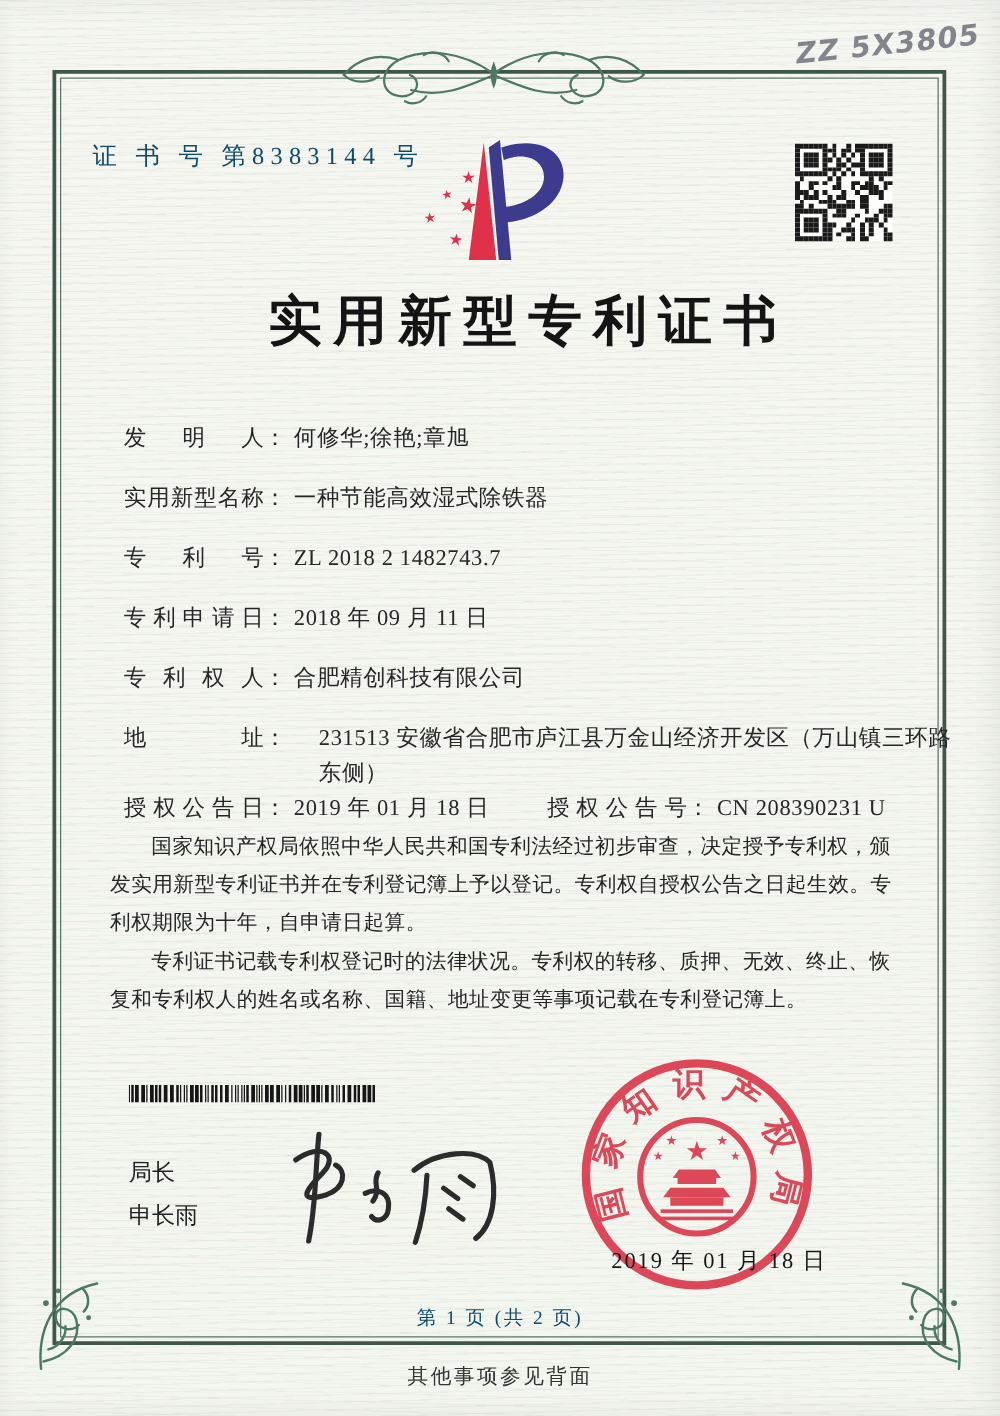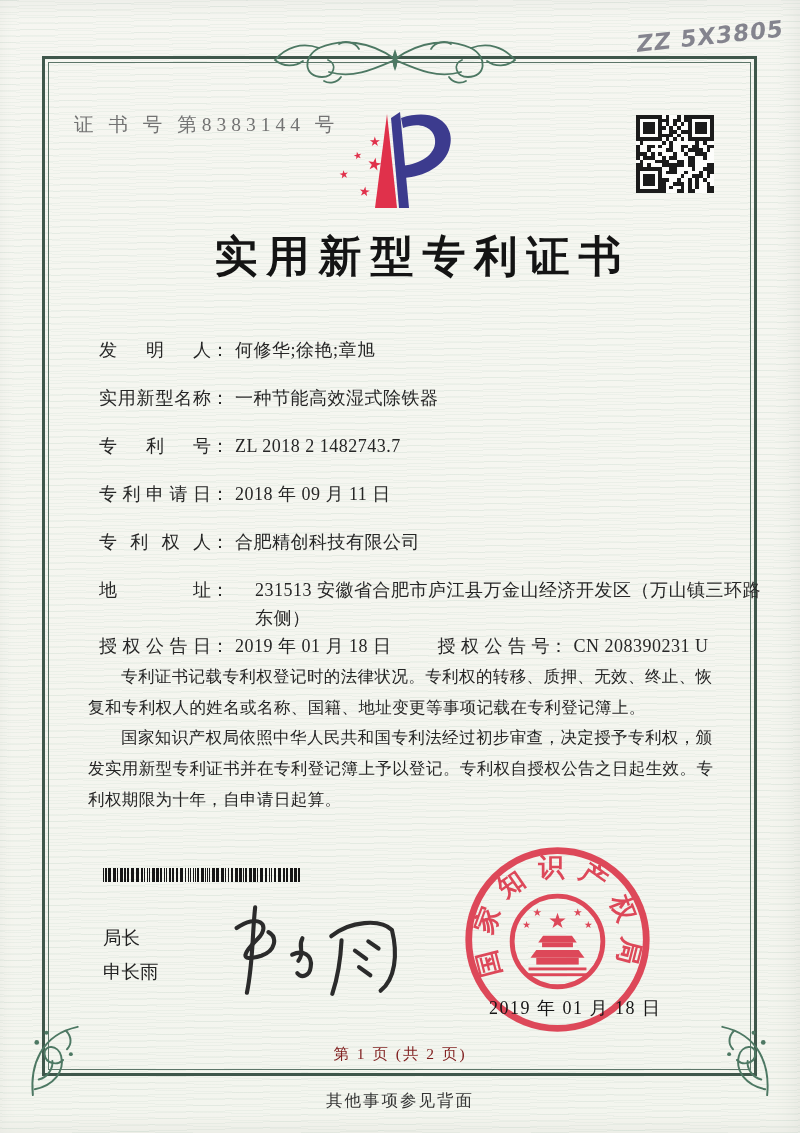--- a/index.html
+++ b/index.html
@@ -22,21 +22,21 @@
     border:3px solid #3f574b;
   }
   .frame::after{
     content:"";position:absolute;inset:3px;border:1px solid #5c7568;
   }
   .note{
     position:absolute;left:636px;top:22px;width:170px;
     font-family:"DejaVu Sans",sans-serif;font-size:23px;font-weight:600;
     color:#84848e;transform:rotate(-6deg) skewX(-10deg);letter-spacing:1px;
   }
-  .cert-no{position:absolute;left:74px;top:111px;font-size:19.5px;letter-spacing:5px;color:#737373;}
+  .cert-no{position:absolute;left:74px;top:111px;font-size:19.5px;letter-spacing:5px;color:#0c4a6e;}
   .logo{position:absolute;left:331px;top:106px;width:132px;height:118px;}
   .qr{position:absolute;left:636px;top:115px;width:78px;height:78px;background:#fdfdfb;}
   .qr i{display:block;}
   .qr .d{background:#1b1b1b;} .qr .l{background:transparent;}
   .title{
     position:absolute;left:0;right:0;top:228px;margin:0;text-align:center;
     font-size:43px;font-weight:700;letter-spacing:9px;color:#141414;text-indent:9px;padding-left:36px;
   }
   .fields{position:absolute;left:99px;top:336px;right:80px;font-size:18px;line-height:28px;color:#262626;}
   .row{margin-bottom:20px;white-space:nowrap;}
@@ -49,21 +49,21 @@
   .row.dual .lbl2{display:inline-block;width:112px;text-align:justify;text-align-last:justify;vertical-align:top;}
   .paras{position:absolute;left:88px;top:662px;width:628px;font-size:16.5px;line-height:1.86;color:#242424;}
   .paras p{margin:0;text-indent:2em;letter-spacing:.4px;}
   .barcode{position:absolute;left:103px;top:868px;width:202px;height:14px;overflow:hidden;white-space:nowrap;font-size:0;}
   .barcode i{display:inline-block;height:100%;background:#161616;}
   .officials{position:absolute;left:103px;top:921px;font-size:18.5px;line-height:34px;color:#222;
     font-family:"Liberation Sans","DejaVu Sans",sans-serif;}
   .signature{position:absolute;left:222px;top:893px;width:200px;height:108px;}
   .seal{position:absolute;left:461px;top:843px;width:193px;height:193px;opacity:.92;}
   .seal-date{position:absolute;left:489px;top:996px;font-size:18px;letter-spacing:1.5px;color:#161616;}
-  .page-num{position:absolute;left:0;right:0;top:1044px;text-align:center;font-size:15.5px;letter-spacing:2px;color:#7f1d1d;}
+  .page-num{position:absolute;left:0;right:0;top:1044px;text-align:center;font-size:15.5px;letter-spacing:2px;color:#0c4a6e;}
   .back-note{position:absolute;left:0;right:0;top:1090px;text-align:center;font-size:16.5px;letter-spacing:2px;color:#333;}
   .ornament-top{position:absolute;left:235px;top:33px;width:320px;height:54px;}
   .corner{position:absolute;width:78px;height:78px;}
   .corner.bl{left:27px;top:1021px;}
   .corner.br{right:27px;top:1021px;transform:scaleX(-1);}
 </style>
 </head>
 <body>
 
 <div class="page">
@@ -586,22 +586,22 @@
     </div>
     <div class="row addr">
       <span class="lbl">地址</span><span class="colon">：</span><span class="val">231513 安徽省合肥市庐江县万金山经济开发区（万山镇三环路东侧）</span>
     </div>
     <div class="row dual">
       <span class="lbl">授权公告日</span><span class="colon">：</span><span class="val">2019 年 01 月 18 日</span><span class="group2"><span class="lbl2">授权公告号</span><span class="colon">：</span><span class="val">CN 208390231 U</span></span>
     </div>
   </div>
 
   <div class="paras">
+    <p>国家知识产权局依照中华人民共和国专利法经过初步审查，决定授予专利权，颁发实用新型专利证书并在专利登记簿上予以登记。专利权自授权公告之日起生效。专利权期限为十年，自申请日起算。</p>
     <p>专利证书记载专利权登记时的法律状况。专利权的转移、质押、无效、终止、恢复和专利权人的姓名或名称、国籍、地址变更等事项记载在专利登记簿上。</p>
-    <p>国家知识产权局依照中华人民共和国专利法经过初步审查，决定授予专利权，颁发实用新型专利证书并在专利登记簿上予以登记。专利权自授权公告之日起生效。专利权期限为十年，自申请日起算。</p>
   </div>
 
   <div class="barcode"><i style="width: 1px; margin-right: 1px;"></i><i style="width: 2px; margin-right: 1px;"></i><i style="width: 3px; margin-right: 2px;"></i><i style="width: 3px; margin-right: 1px;"></i><i style="width: 1px; margin-right: 2px;"></i><i style="width: 3px; margin-right: 1px;"></i><i style="width: 2px; margin-right: 1px;"></i><i style="width: 2px; margin-right: 2px;"></i><i style="width: 3px; margin-right: 2px;"></i><i style="width: 3px; margin-right: 2px;"></i><i style="width: 2px; margin-right: 1px;"></i><i style="width: 1px; margin-right: 2px;"></i><i style="width: 1px; margin-right: 1px;"></i><i style="width: 1px; margin-right: 2px;"></i><i style="width: 3px; margin-right: 1px;"></i><i style="width: 3px; margin-right: 1px;"></i><i style="width: 2px; margin-right: 2px;"></i><i style="width: 1px; margin-right: 1px;"></i><i style="width: 1px; margin-right: 2px;"></i><i style="width: 2px; margin-right: 1px;"></i><i style="width: 2px; margin-right: 2px;"></i><i style="width: 2px; margin-right: 2px;"></i><i style="width: 3px; margin-right: 2px;"></i><i style="width: 1px; margin-right: 2px;"></i><i style="width: 1px; margin-right: 1px;"></i><i style="width: 1px; margin-right: 2px;"></i><i style="width: 1px; margin-right: 1px;"></i><i style="width: 1px; margin-right: 1px;"></i><i style="width: 2px; margin-right: 2px;"></i><i style="width: 3px; margin-right: 1px;"></i><i style="width: 1px; margin-right: 1px;"></i><i style="width: 1px; margin-right: 1px;"></i><i style="width: 1px; margin-right: 2px;"></i><i style="width: 3px; margin-right: 1px;"></i><i style="width: 3px; margin-right: 2px;"></i><i style="width: 3px; margin-right: 1px;"></i><i style="width: 1px; margin-right: 2px;"></i><i style="width: 1px; margin-right: 2px;"></i><i style="width: 2px; margin-right: 2px;"></i><i style="width: 3px; margin-right: 1px;"></i><i style="width: 3px; margin-right: 1px;"></i><i style="width: 1px; margin-right: 1px;"></i><i style="width: 2px; margin-right: 2px;"></i><i style="width: 3px; margin-right: 1px;"></i><i style="width: 3px; margin-right: 1px;"></i><i style="width: 1px; margin-right: 2px;"></i><i style="width: 3px; margin-right: 2px;"></i><i style="width: 2px; margin-right: 2px;"></i><i style="width: 1px; margin-right: 1px;"></i><i style="width: 1px; margin-right: 2px;"></i><i style="width: 2px; margin-right: 2px;"></i><i style="width: 3px; margin-right: 2px;"></i><i style="width: 2px; margin-right: 1px;"></i><i style="width: 2px; margin-right: 2px;"></i><i style="width: 3px; margin-right: 1px;"></i><i style="width: 3px; margin-right: 1px;"></i><i style="width: 2px; margin-right: 2px;"></i></div>
 
   <div class="officials">
     <div>局长</div>
     <div>申长雨</div>
   </div>
 
   <svg class="signature" viewBox="0 0 190 105">

